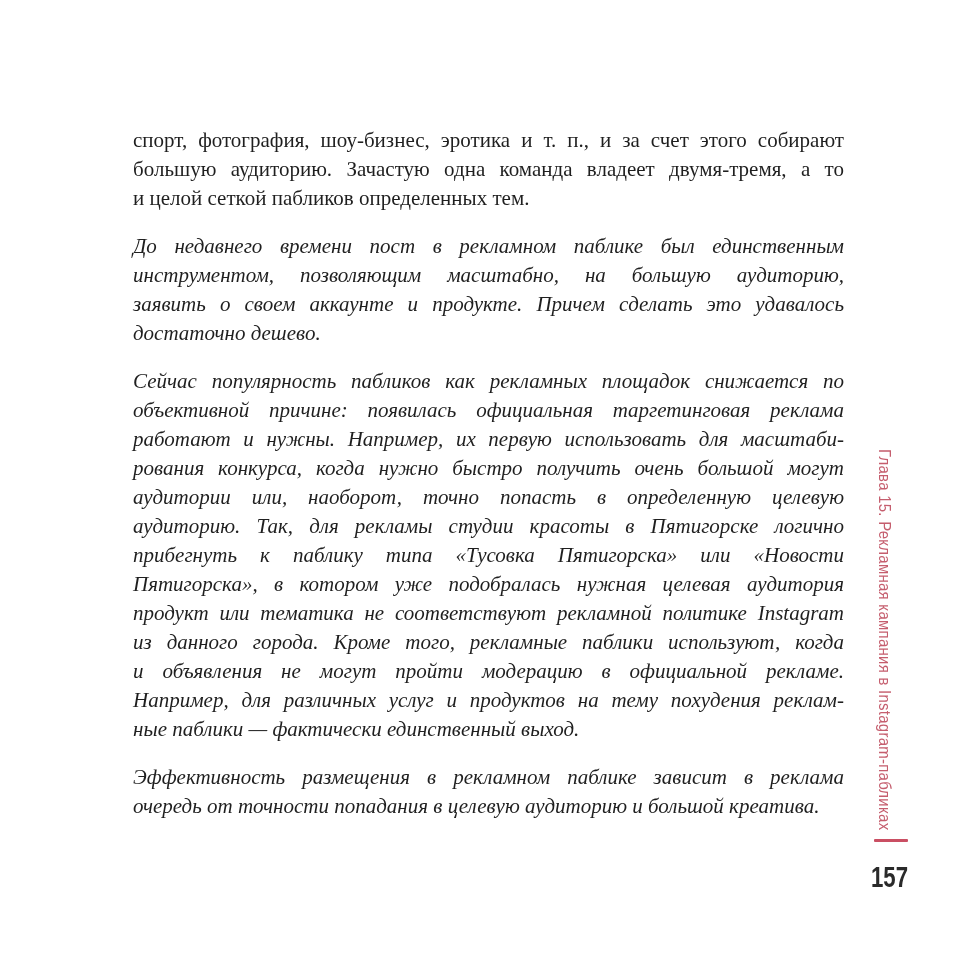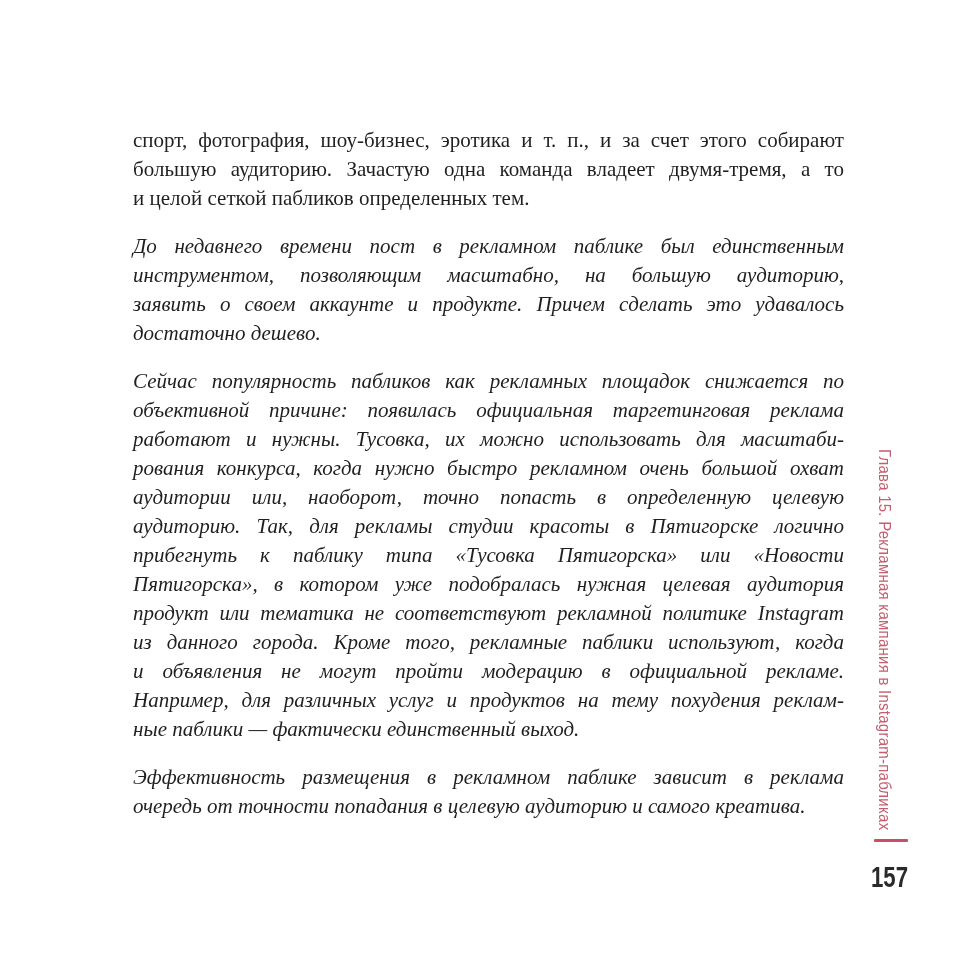--- a/index.html
+++ b/index.html
@@ -87,36 +87,36 @@
     <div class="para">
       <div class="line">До недавнего времени пост в рекламном паблике был единственным</div>
       <div class="line">инструментом, позволяющим масштабно, на большую аудиторию,</div>
       <div class="line">заявить о своем аккаунте и продукте. Причем сделать это удавалось</div>
       <div class="line last">достаточно дешево.</div>
     </div>
 
     <div class="para">
       <div class="line">Сейчас популярность пабликов как рекламных площадок снижается по</div>
       <div class="line">объективной причине: появилась официальная таргетинговая реклама</div>
-      <div class="line">работают и нужны. Тусовка, их можно использовать для масштаби-</div>
-      <div class="line">рования конкурса, когда нужно быстро рекламном очень большой охват</div>
+      <div class="line">работают и нужны. Например, их первую использовать для масштаби-</div>
+      <div class="line">рования конкурса, когда нужно быстро получить очень большой могут</div>
       <div class="line">аудитории или, наоборот, точно попасть в определенную целевую</div>
       <div class="line">аудиторию. Так, для рекламы студии красоты в Пятигорске логично</div>
       <div class="line">прибегнуть к паблику типа «Тусовка Пятигорска» или «Новости</div>
       <div class="line">Пятигорска», в котором уже подобралась нужная целевая аудитория</div>
       <div class="line">продукт или тематика не соответствуют рекламной политике Instagram</div>
       <div class="line">из данного города. Кроме того, рекламные паблики используют, когда</div>
       <div class="line">и объявления не могут пройти модерацию в официальной рекламе.</div>
       <div class="line">Например, для различных услуг и продуктов на тему похудения реклам-</div>
       <div class="line last">ные паблики — фактически единственный выход.</div>
     </div>
 
     <div class="para">
       <div class="line">Эффективность размещения в рекламном паблике зависит в реклама</div>
-      <div class="line last">очередь от точности попадания в целевую аудиторию и самого креатива.</div>
+      <div class="line last">очередь от точности попадания в целевую аудиторию и большой креатива.</div>
     </div>
 
   </div>
 
   <div class="chapter-sidebar">Глава 15. Рекламная кампания в Instagram-пабликах</div>
 
   <div class="chapter-divider"></div>
 
   <div class="page-number">157</div>
 

